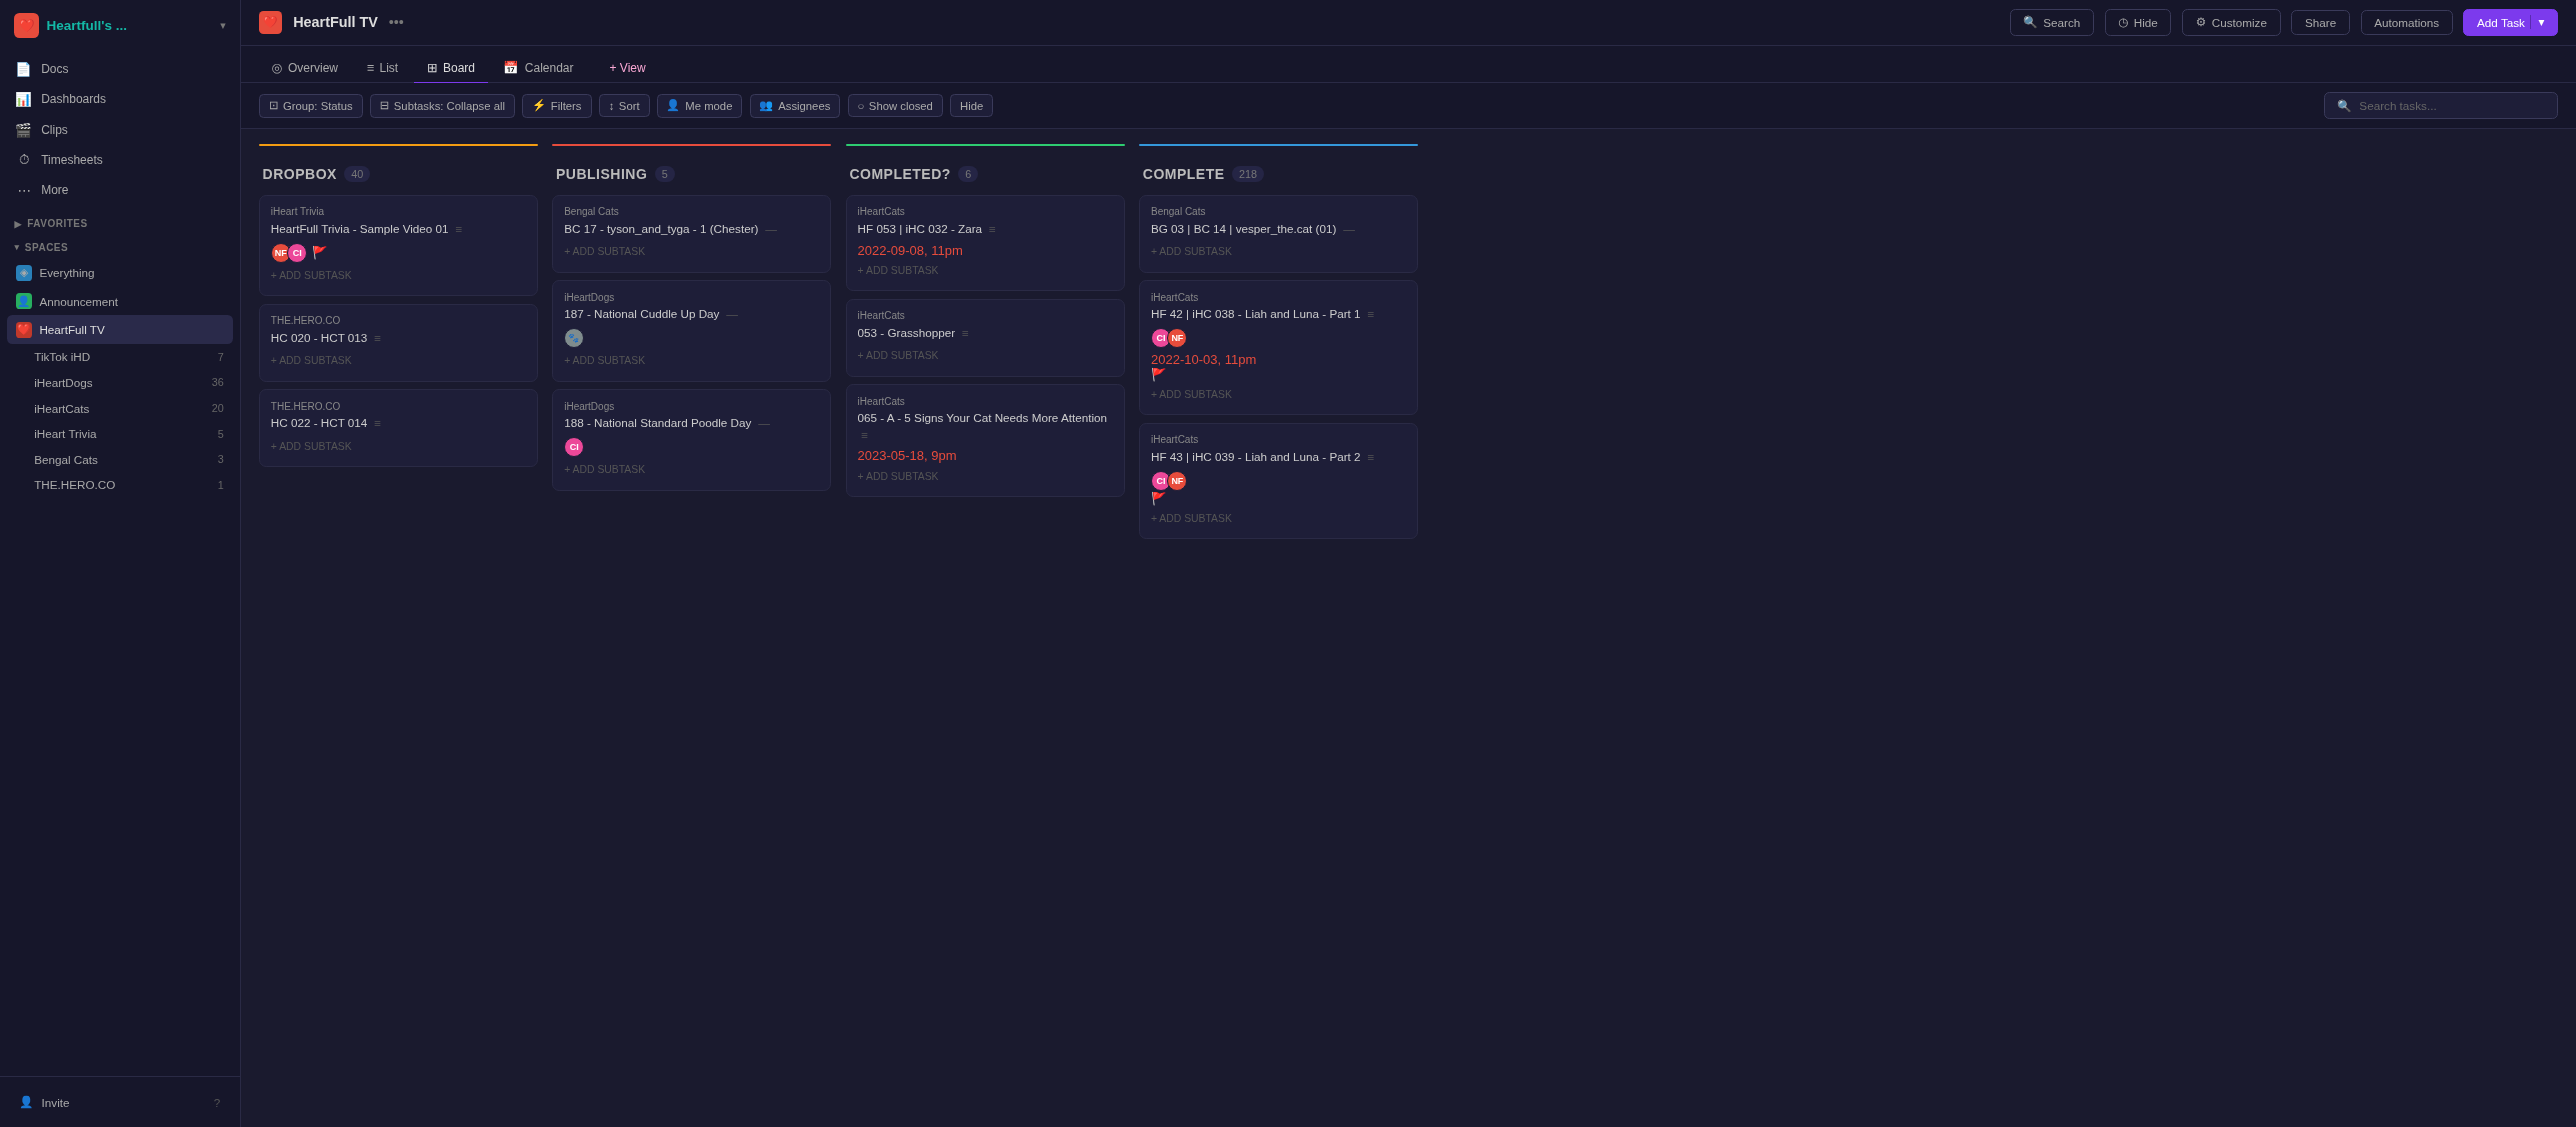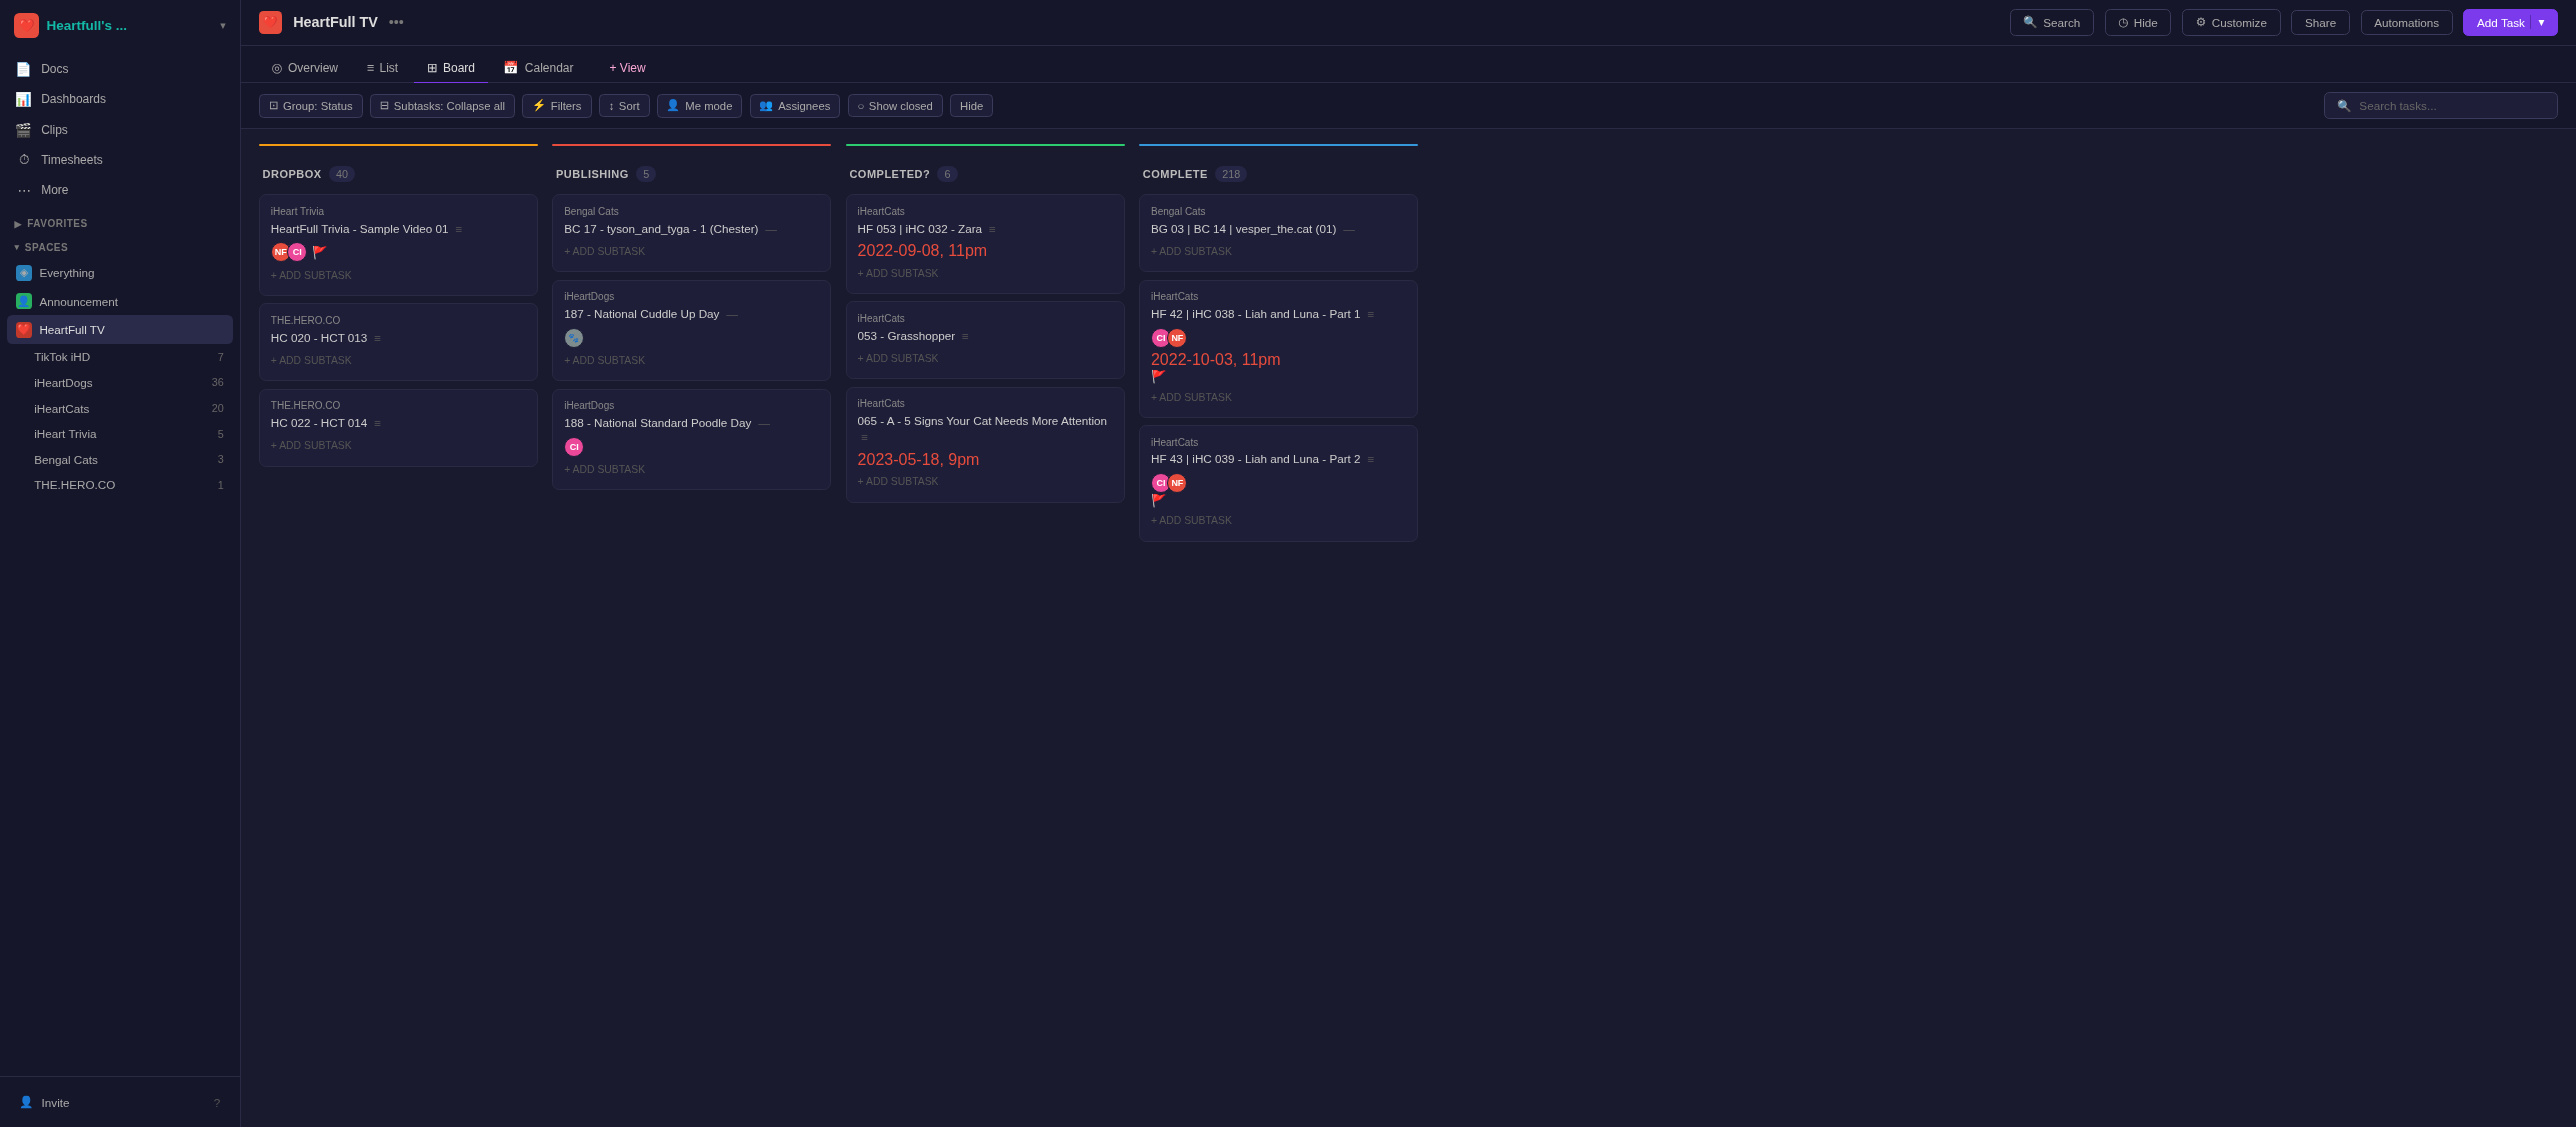--- a/index.html
+++ b/index.html
@@ -53,40 +53,40 @@
     
     .toolbar { display: flex; align-items: center; gap: 7.2px; padding: 9px 18px; background: #16162a; border-bottom: 0.9px solid #2a2a45; flex-wrap: wrap; }
     .toolbar-btn { display: flex; align-items: center; gap: 4.5px; padding: 4.5px 9px; border-radius: 4.5px; border: 0.9px solid #3a3a5a; background: #1e1e38; color: #aaa; font-size: 11.3px; cursor: pointer; }
     .toolbar-spacer { flex: 1; }
     .search-box { display: flex; align-items: center; gap: 7.2px; padding: 5.4px 12.6px; border-radius: 5.4px; border: 0.9px solid #3a3a5a; background: #1e1e38; color: #666; font-size: 11.7px; min-width: 234px; }
 
     
     .board { flex: 1; display: flex; gap: 14.4px; padding: 14.4px 18px; overflow-x: auto; overflow-y: hidden; background: #1a1a2e; }
     .column { min-width: 279px; max-width: 279px; display: flex; flex-direction: column; gap: 7.2px; }
     .column-header { display: flex; align-items: center; gap: 7.2px; padding: 5.4px 3.6px; }
-    .column-title { font-size: 11px; font-weight: 600; color: #bbb; text-transform: uppercase; letter-spacing: 0.5px; }
+    .column-title { font-size: 14px; font-weight: 600; color: #bbb; text-transform: uppercase; letter-spacing: 0.5px; }
     .column-count { font-size: 10.8px; color: #777; background: #252545; border-radius: 9px; padding: 1.8px 7.2px; }
     .column-top-bar { height: 2.7px; border-radius: 1.8px; margin-bottom: 7.2px; }
     .col-dropbox .column-top-bar { background: #f39c12; }
     .col-publishing .column-top-bar { background: #e74c3c; }
     .col-completed .column-top-bar { background: #2ecc71; }
     .col-complete .column-top-bar { background: #3498db; }
 
     .card { background: #1e1e38; border-radius: 7.2px; padding: 10.8px; cursor: pointer; border: 0.9px solid #2a2a45; }
     .card-label { font-size: 10px; color: #888; margin-bottom: 3.6px; }
     .card-title { font-size: 11.7px; color: #ccc; line-height: 1.4; margin-bottom: 5.4px; }
     .card-meta { display: flex; align-items: center; gap: 5.4px; margin-top: 5.4px; flex-wrap: wrap; }
     .card-avatars { display: flex; }
     .avatar { width: 20px; height: 20px; border-radius: 50%; display: flex; align-items: center; justify-content: center; font-size: 9px; font-weight: 600; color: #fff; border: 1.8px solid #1e1e38; margin-left: -3.6px; }
     .avatar:first-child { margin-left: 0; }
     .avatar.nf { background: #e74c3c; }
     .avatar.ci { background: #ec4899; }
     .avatar.gray { background: #7f8c8d; }
     .add-subtask { color: #555; font-size: 10.4px; cursor: pointer; padding: 3.6px 0; margin-top: 3.6px; }
-    .card-date { font-size: 16px; color: #e74c3c; margin-top: 3.6px; }
+    .card-date { font-size: 13px; color: #e74c3c; margin-top: 3.6px; }
     .flag-icon { color: #3498db; font-size: 12.6px; }
     .flag-icon.red { color: #e74c3c; }
 
     .col-scrollable { overflow-y: auto; display: flex; flex-direction: column; gap: 7.2px; flex: 1; }
     .col-scrollable::-webkit-scrollbar { width: 3.6px; }
     .col-scrollable::-webkit-scrollbar-thumb { background: #3a3a5a; border-radius: 1.8px; }
   </style>
 </head>
 <body>
 

